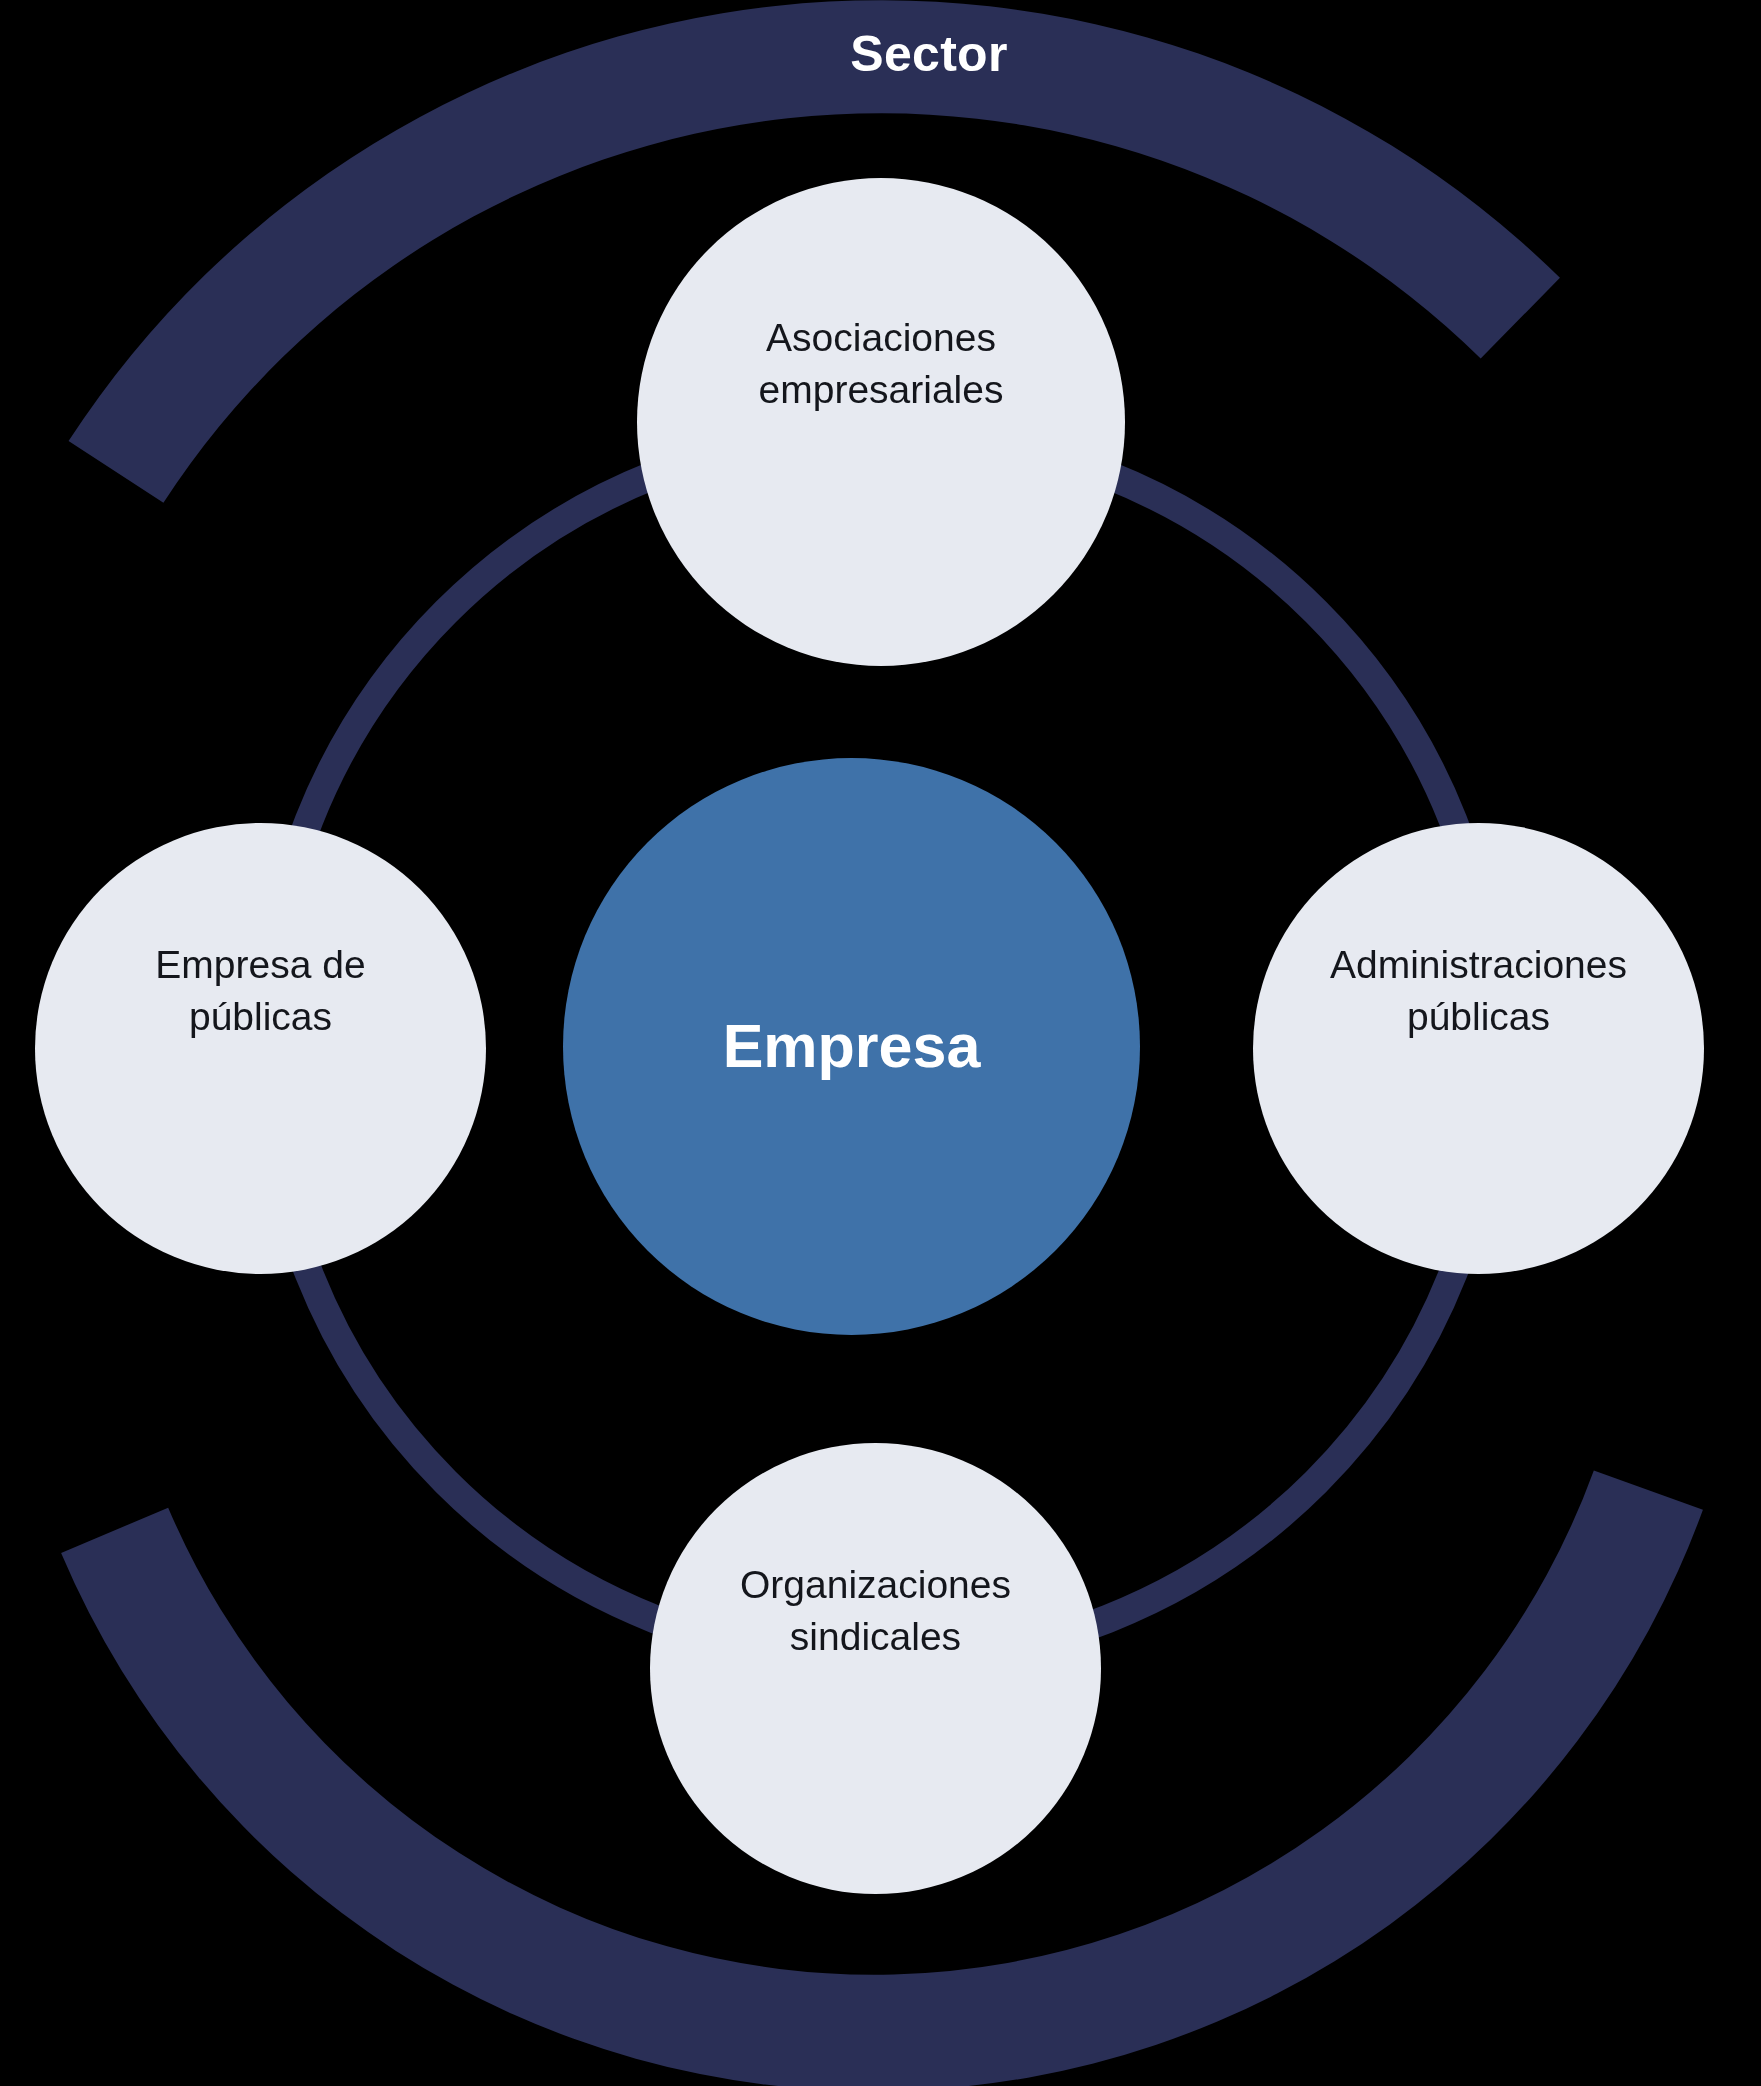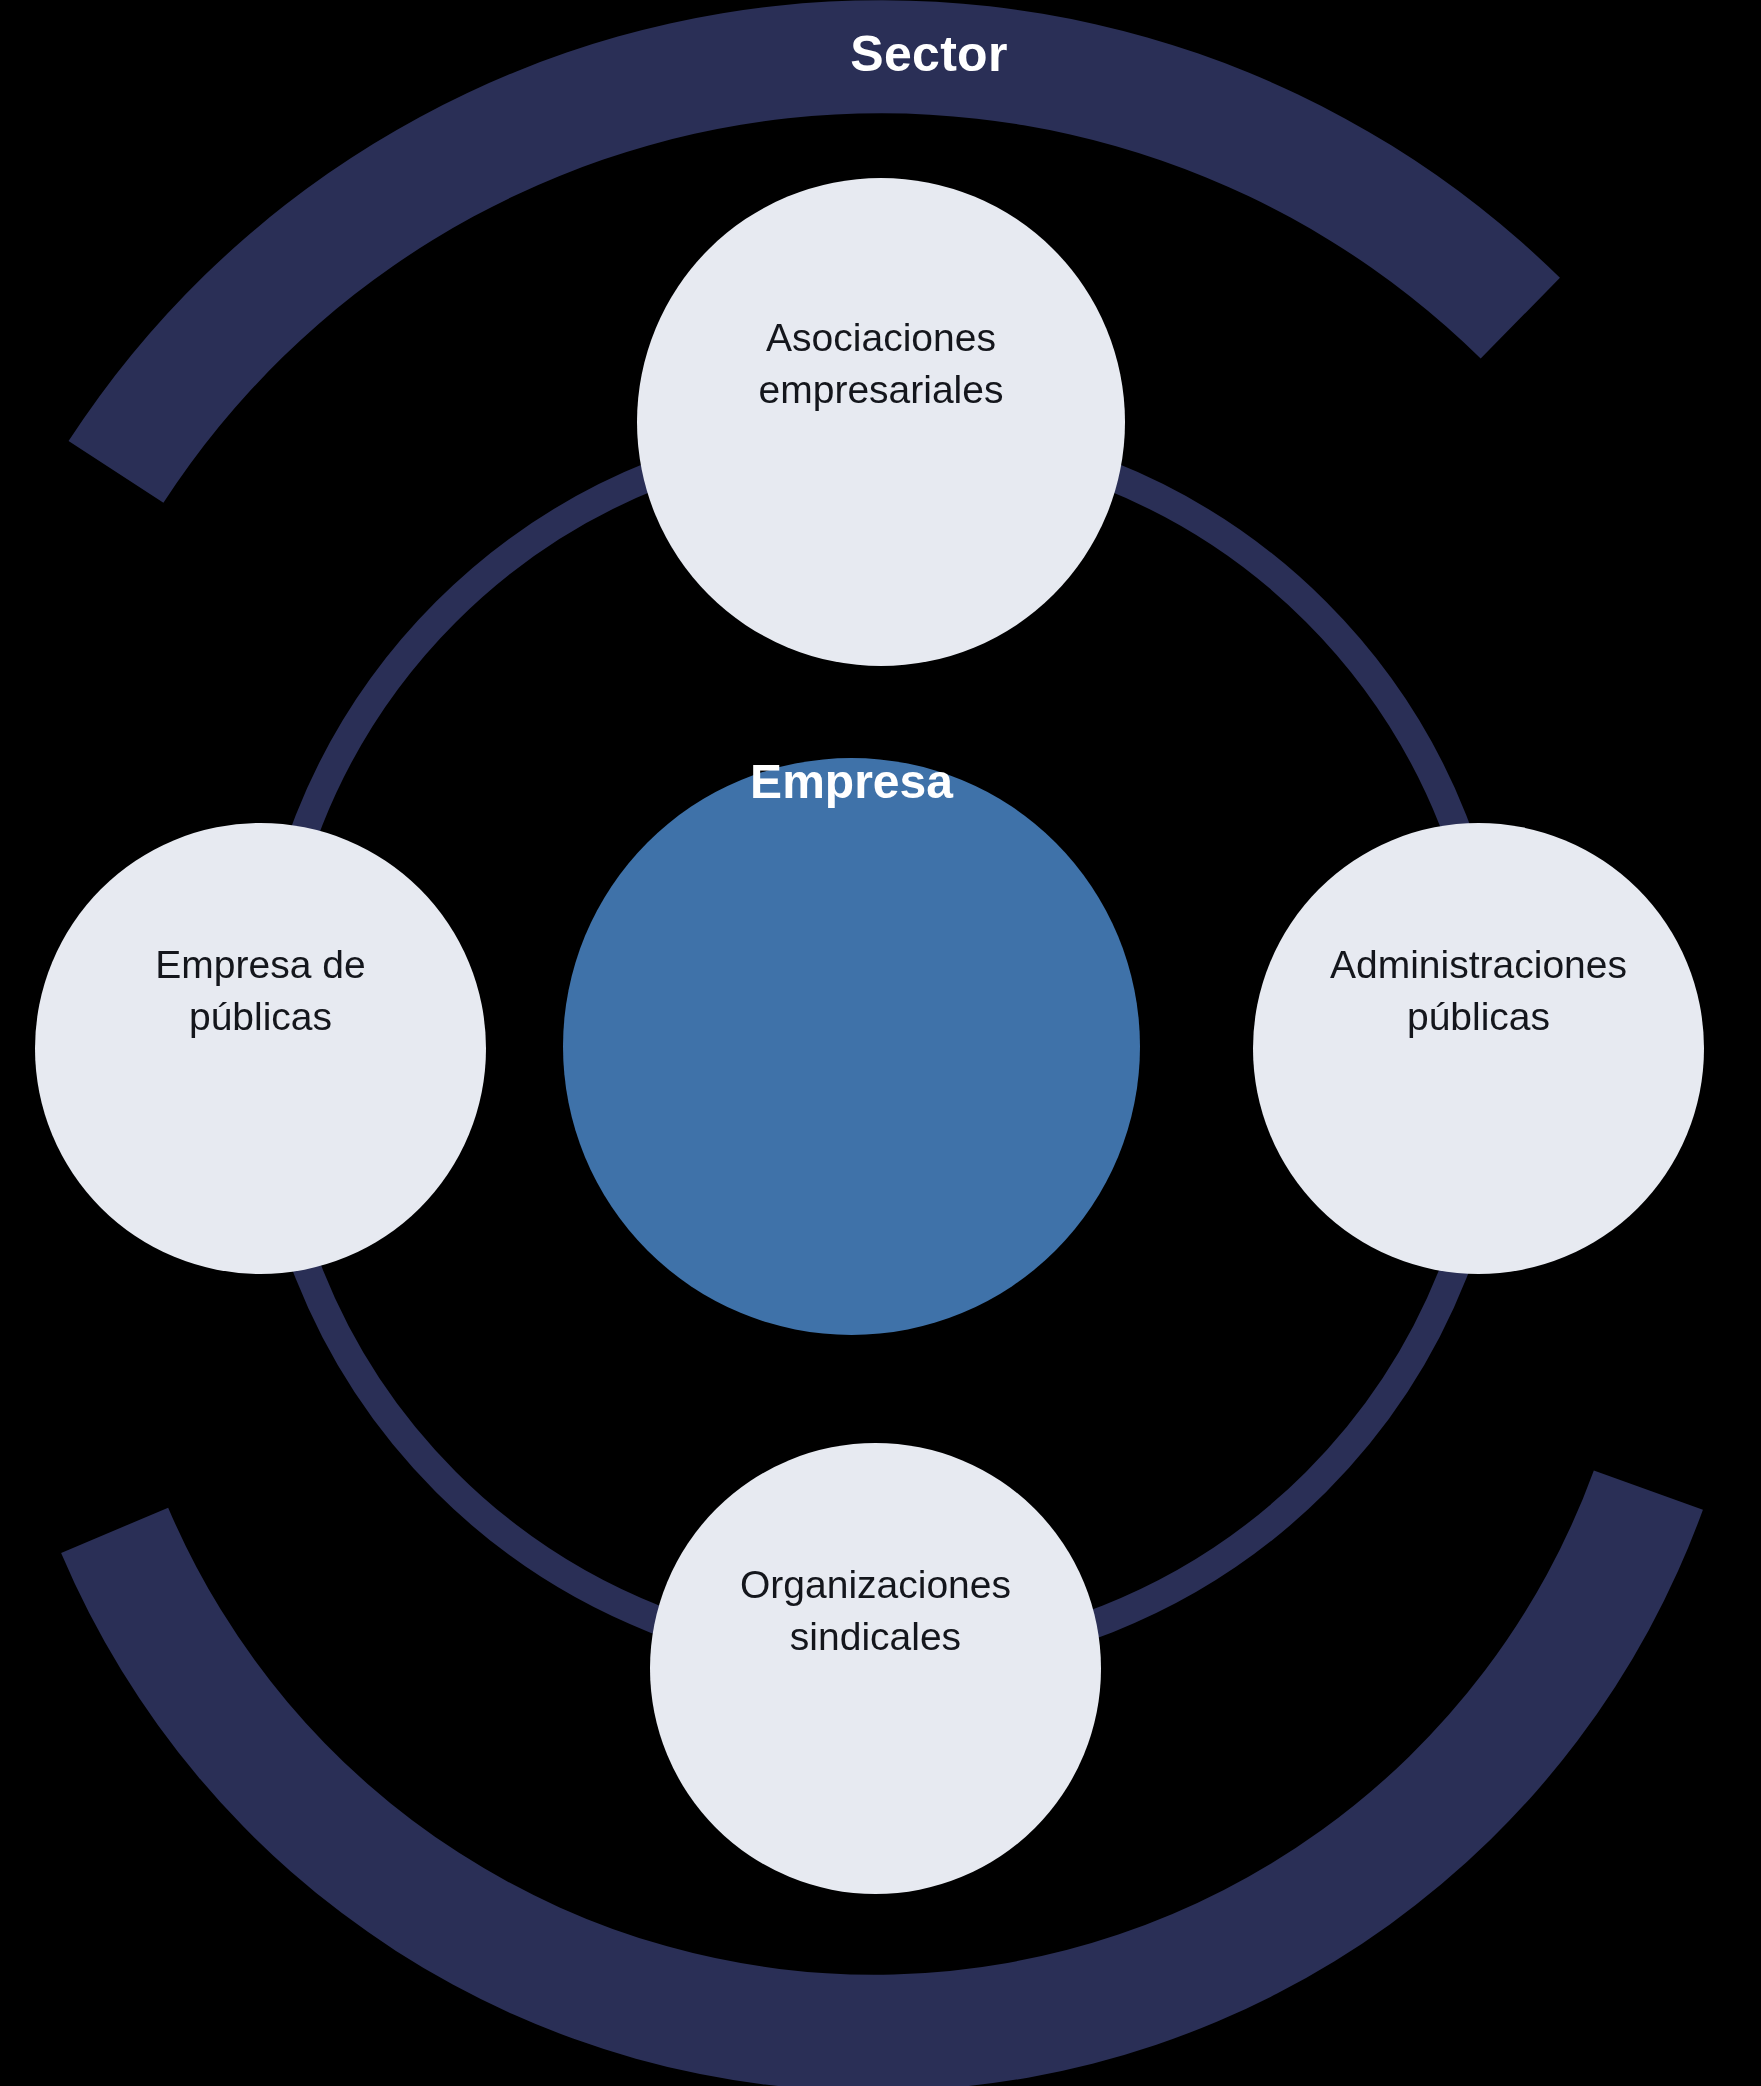--- a/index.html
+++ b/index.html
@@ -71,24 +71,25 @@
 
   .center-circle {
     position: absolute;
     left: 563px;
     top: 758px;
     width: 577px;
     height: 577px;
     border-radius: 50%;
     background: #3F72A9;
     display: flex;
+    align-items: center;
     justify-content: center;
     color: #FFFFFF;
     font-weight: 700;
-    font-size: 48px;
+    font-size: 61px;
     line-height: 1;
   }
 </style>
 </head>
 <body>
 
 <div class="canvas">
 
   <svg class="arcs-layer" viewBox="0 0 2600 3080" aria-hidden="true">
 

